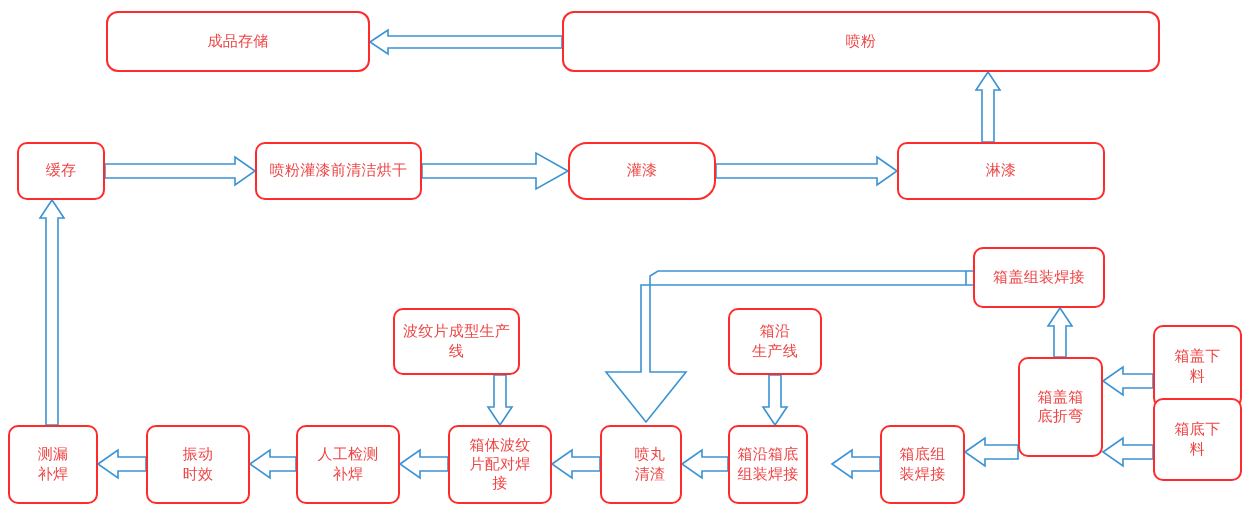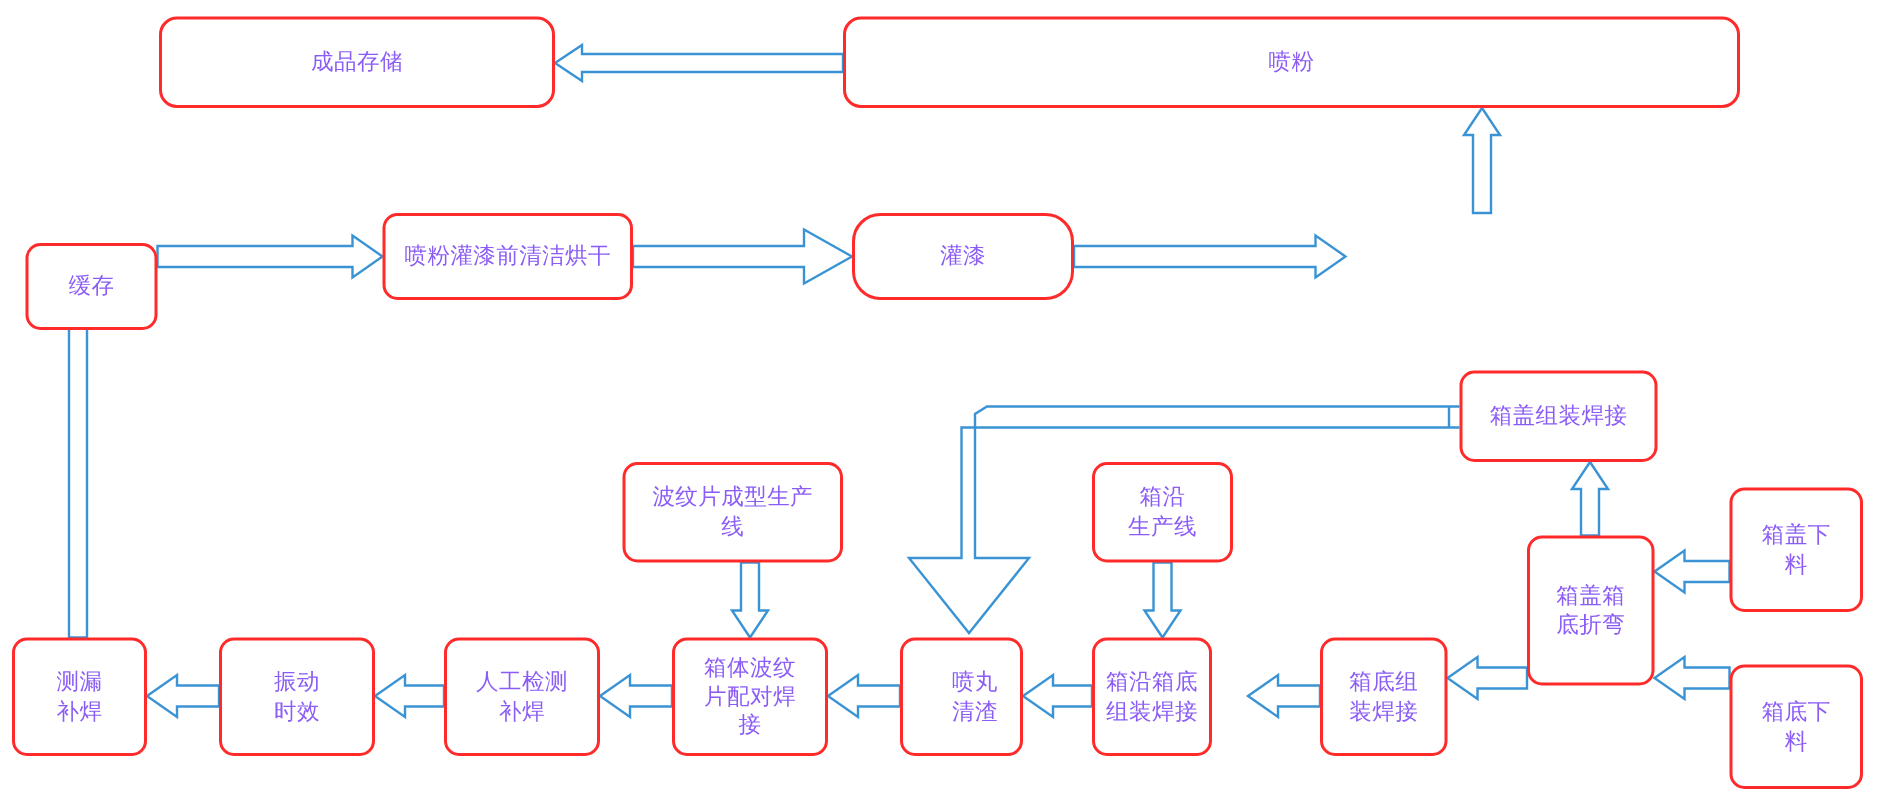--- a/index.html
+++ b/index.html
@@ -20,21 +20,21 @@
   .node {
     position: absolute;
     box-sizing: border-box;
     border: 2px solid #ff2b2b;
     border-radius: 10px;
     background: #ffffff;
     display: flex;
     align-items: center;
     justify-content: center;
     text-align: center;
-    color: #8b5cf6;
+    color: #ef4444;
     font-size: 15px;
     line-height: 1.28;
     padding: 2px 5px;
     z-index: 3;
     white-space: pre-line;
     letter-spacing: 0.3px;
   }
   .node.wide { border-radius: 12px; }
   svg.edges {
     position: absolute;
@@ -100,58 +100,61 @@
   </svg>
 
   <div class="node wide" style="left:106px; top:11px; width:264px; height:61px;">
     <span>成品存储</span>
   </div>
 
   <div class="node wide" style="left:562px; top:11px; width:598px; height:61px;">
     <span>喷粉</span>
   </div>
 
-  <div class="node" style="left:17px; top:142px; width:88px; height:58px;margin-top:20px;">
+  <div class="node" style="left:17px; top:142px; width:88px; height:58px;">
     <span>缓存</span>
   </div>
 
   <div class="node" style="left:255px; top:142px; width:167px; height:58px;">
     <span>喷粉灌漆前清洁烘干</span>
   </div>
 
   <div class="node" style="left:568px; top:142px; width:148px; height:58px;border-radius:19px;">
     <span>灌漆</span>
   </div>
 
+  <div class="node" style="left:897px; top:142px; width:208px; height:58px;">
+    <span>淋漆</span>
+  </div>
 
   <div class="node" style="left:973px; top:247px; width:132px; height:61px;">
     <span>箱盖组装焊接</span>
   </div>
 
-  <div class="node" style="left:415px; top:308px; width:147px; height:67px;">
+  <div class="node" style="left:393px; top:308px; width:127px; height:67px;">
     <span>波纹片成型生产
 线</span>
   </div>
 
   <div class="node" style="left:728px; top:308px; width:94px; height:67px;">
     <span>箱沿
 生产线</span>
   </div>
 
   <div class="node" style="left:1018px; top:357px; width:85px; height:100px;">
     <span>箱盖箱
 底折弯</span>
   </div>
 
   <div class="node" style="left:1153px; top:325px; width:89px; height:83px;">
     <span>箱盖下
 料</span>
   </div>
 
-  <div class="node" style="left:1153px; top:443px; width:89px; height:83px;">
+  <div class="node" style="left:1153px; top:398px; width:89px; height:83px;">
     <span>箱底下
 料</span>
   </div>
 
   <div class="node" style="left:8px; top:425px; width:90px; height:79px;">
     <span>测漏
 补焊</span>
   </div>
 
   <div class="node" style="left:146px; top:425px; width:104px; height:79px;">

